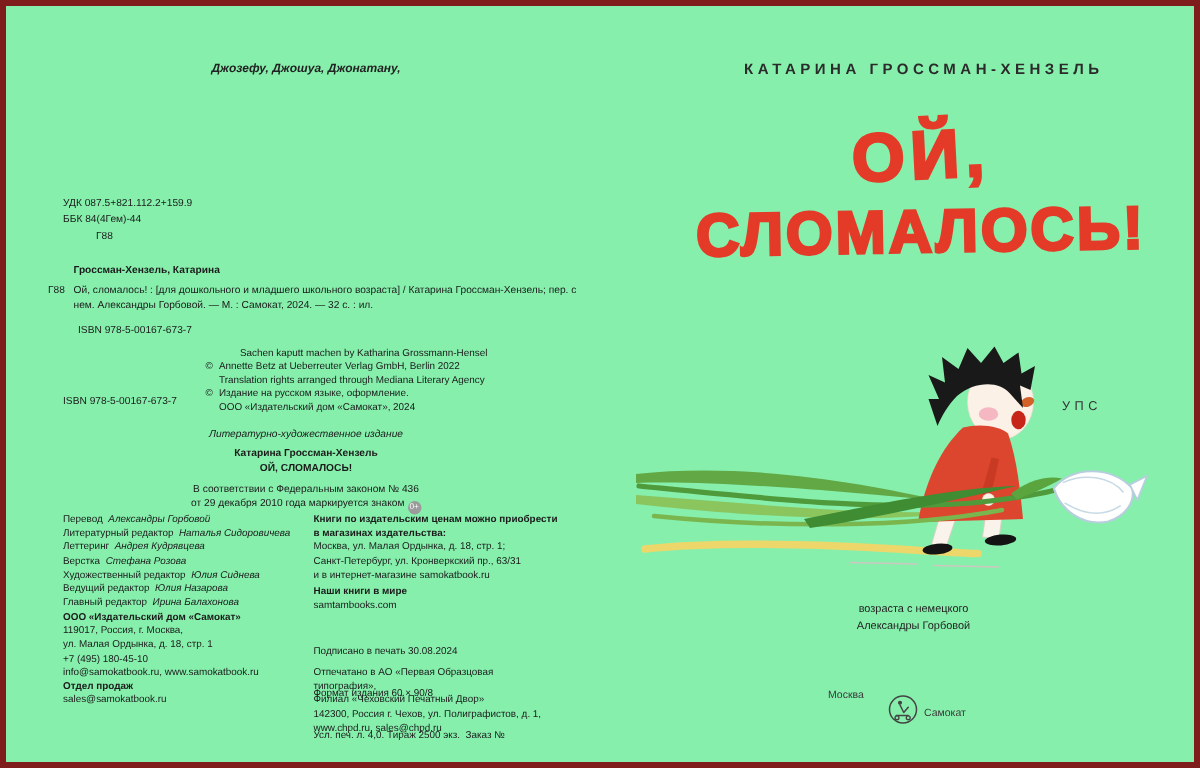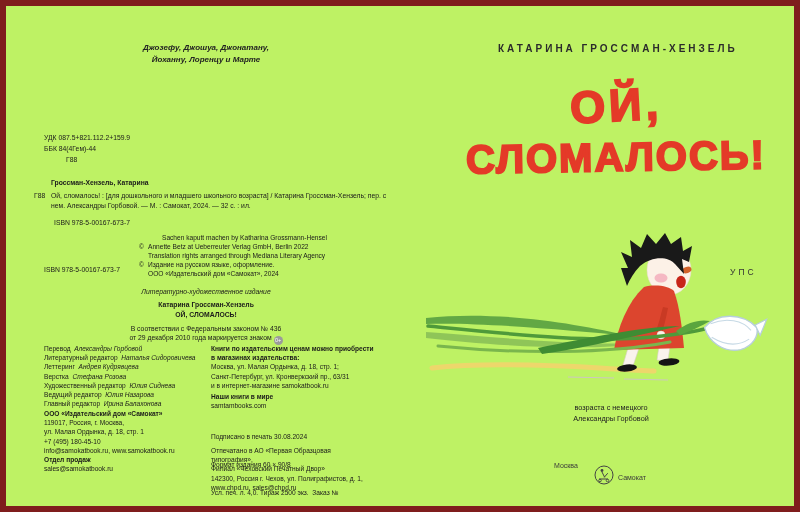--- a/index.html
+++ b/index.html
@@ -1,17 +1,17 @@
 <!DOCTYPE html>
 <html><head>
 <meta charset="utf-8">
 <style>
   * { margin:0; padding:0; box-sizing:border-box; }
   html,body { width:800px; height:512px; background:#fff; font-family:"Liberation Sans", sans-serif; color:#1a1a1a; }
-  .frame { position:relative; width:800px; height:512px; border:6px solid #7f1d1d; background:#bef264; overflow:hidden; }
+  .frame { position:relative; width:800px; height:512px; border:4px solid #7f1d1d; background:#86efac; overflow:hidden; }
   .abs { position:absolute; }
 
   
   .dedication { left:0; top:36px; width:400px; text-align:center; font-style:italic; font-weight:bold; font-size:8px; line-height:12px; color:#222; }
   .udc { left:38px; top:126px; font-size:6.8px; line-height:11px; }
   .udc .code { padding-left:22px; }
   .catalog { left:28px; top:172px; width:362px; font-size:6.8px; line-height:10px; }
   .catalog .heading { font-weight:bold; padding-left:17px; margin-bottom:3px; }
   .catalog .entry { position:relative; padding-left:17px; }
   .catalog .entry .ccode { position:absolute; left:0; top:0; }
@@ -37,35 +37,34 @@
   .world { left:205px; top:386px; font-size:6.6px; line-height:9.2px; }
   .world .bold { font-weight:bold; }
   .printinfo { left:205px; top:408px; width:190px; font-size:6.6px; line-height:9.2px; white-space:pre-wrap; }
   .printinfo2 { left:205px; top:440px; width:190px; font-size:6.6px; line-height:9.2px; }
 
   
   .r-author { left:492px; top:37px; width:300px; font-size:10px; letter-spacing:3px; color:#2b2b2b; font-weight:bold; }
   .title { left:428px; top:74px; width:364px; text-align:center; color:#e43a28; font-weight:bold; }
   .title .l1 { font-size:45px; letter-spacing:4px; transform:rotate(-3deg); -webkit-text-stroke:2px #e43a28; line-height:52px; }
   .title .l2 { font-size:40px; letter-spacing:2px; transform:rotate(-1deg); -webkit-text-stroke:2px #e43a28; line-height:50px; }
-  .oops { left:704px; top:261px; font-size:8.5px; letter-spacing:3px; color:#333;margin-left:20px; }
+  .oops { left:704px; top:261px; font-size:8.5px; letter-spacing:3px; color:#333; }
   .translation { left:530px; top:396px; width:150px; text-align:center; font-size:7.3px; line-height:11px; color:#222; }
   .colo-city { left:548px; top:456px; font-size:7px; color:#3a3a3a; }
   .colo-circle { left:588px; top:459px; width:20px; height:20px; }
   .colo-label { left:612px; top:468px; font-size:7px; color:#3a3a3a; }
   svg { display:block; }
 </style>
 </head>
 <body>
 
 <div class="frame">
 
   <div class="abs dedication">
     <div>Джозефу, Джошуа, Джонатану,</div>
-    <div>Йоханну, Лоренцу и Марте</div>
   </div>
 
   <div class="abs udc">
     <div>УДК 087.5+821.112.2+159.9</div>
     <div>ББК 84(4Гем)-44</div>
     <div class="code">Г88</div>
   </div>
 
   <div class="abs catalog">
     <div class="heading">Гроссман-Хензель, Катарина</div>

